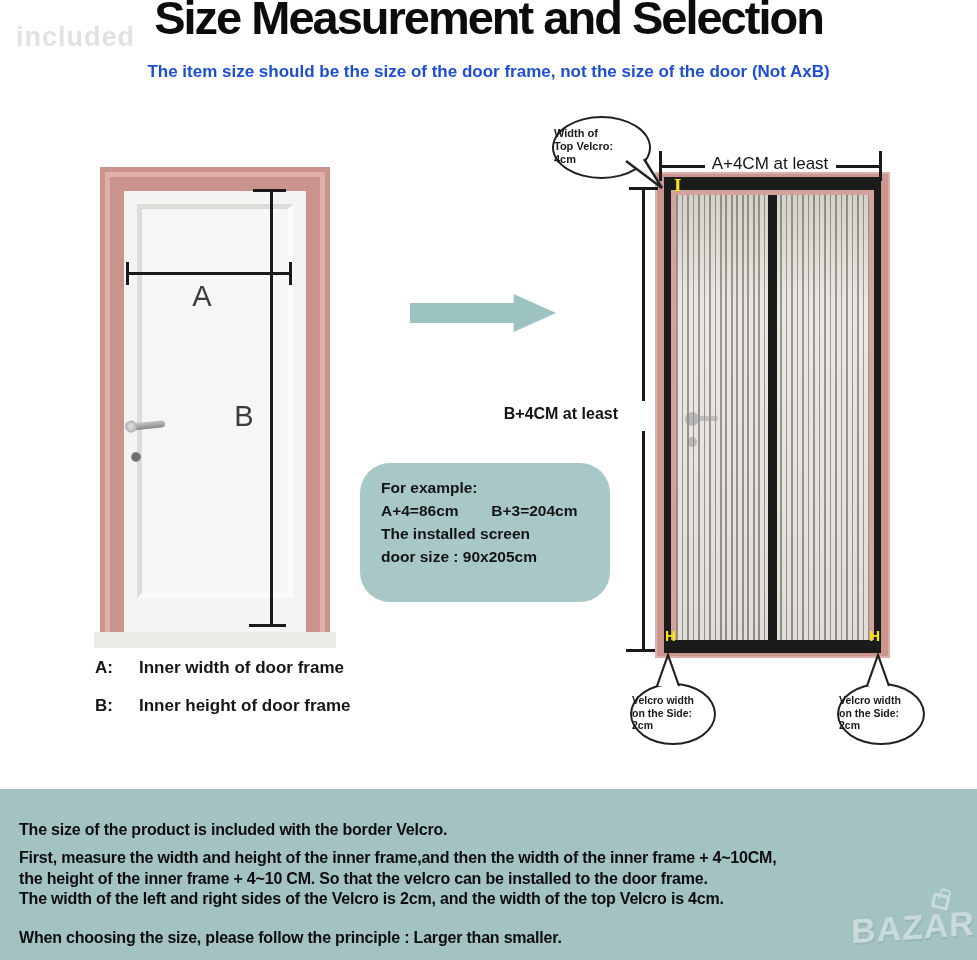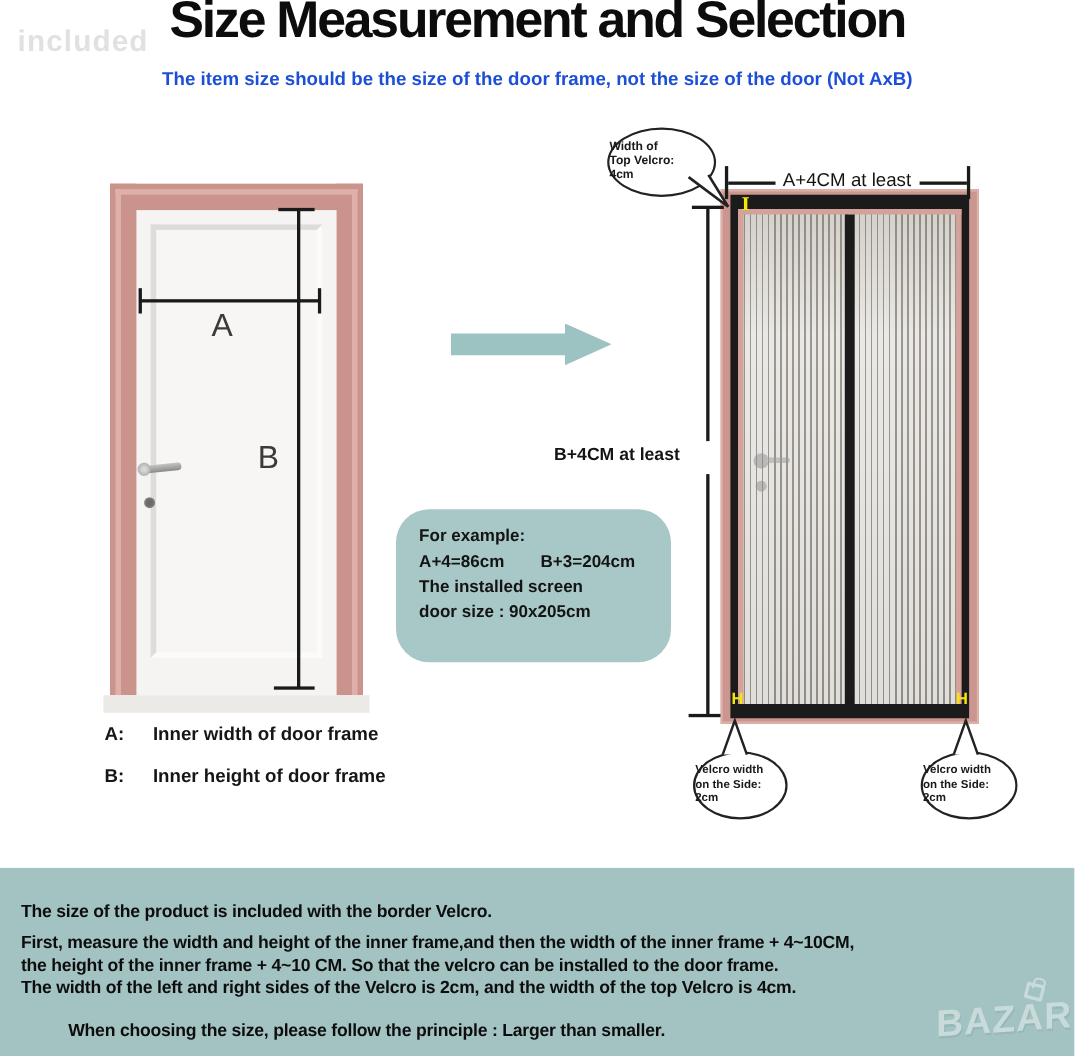--- a/index.html
+++ b/index.html
@@ -104,21 +104,21 @@
   .tail{position:absolute;z-index:5;}
   .tail-top{left:620px;top:158px;}
   .tail-bl{left:653px;top:652px;}
   .tail-br{left:863px;top:652px;}
 
   
   .footer{position:absolute;left:0;top:789px;width:977px;height:171px;background:#a3c2c2;
           font-weight:bold;color:#0d0d0d;letter-spacing:-0.2px;}
   .f-l1{position:absolute;left:19px;top:20px;font-size:16px;margin-top:12px;}
   .f-p2{position:absolute;left:19px;top:59px;font-size:16px;line-height:20.5px;}
-  .f-l3{position:absolute;left:19px;top:140px;font-size:16px;margin-left:43px;}
+  .f-l3{position:absolute;left:19px;top:140px;font-size:16px;}
 
   
   .logo{position:absolute;left:851px;top:894px;width:122px;height:62px;z-index:6;}
   .logo-text{display:inline-block;margin-top:14px;font-size:34px;font-weight:bold;
              color:#c8dbda;transform:rotate(-4deg) skewX(-4deg);letter-spacing:1px;
              text-shadow:1px 2px 0 rgba(120,150,150,0.25);}
   .logo-bag{position:absolute;right:24px;top:0;width:17px;height:15px;border:3px solid #c8dbda;
             border-radius:2px;transform:rotate(14deg);}
   .logo-bag::before{content:"";position:absolute;left:2px;top:-9px;width:8px;height:9px;
             border:2.5px solid #c8dbda;border-bottom:none;border-radius:5px 5px 0 0;}

